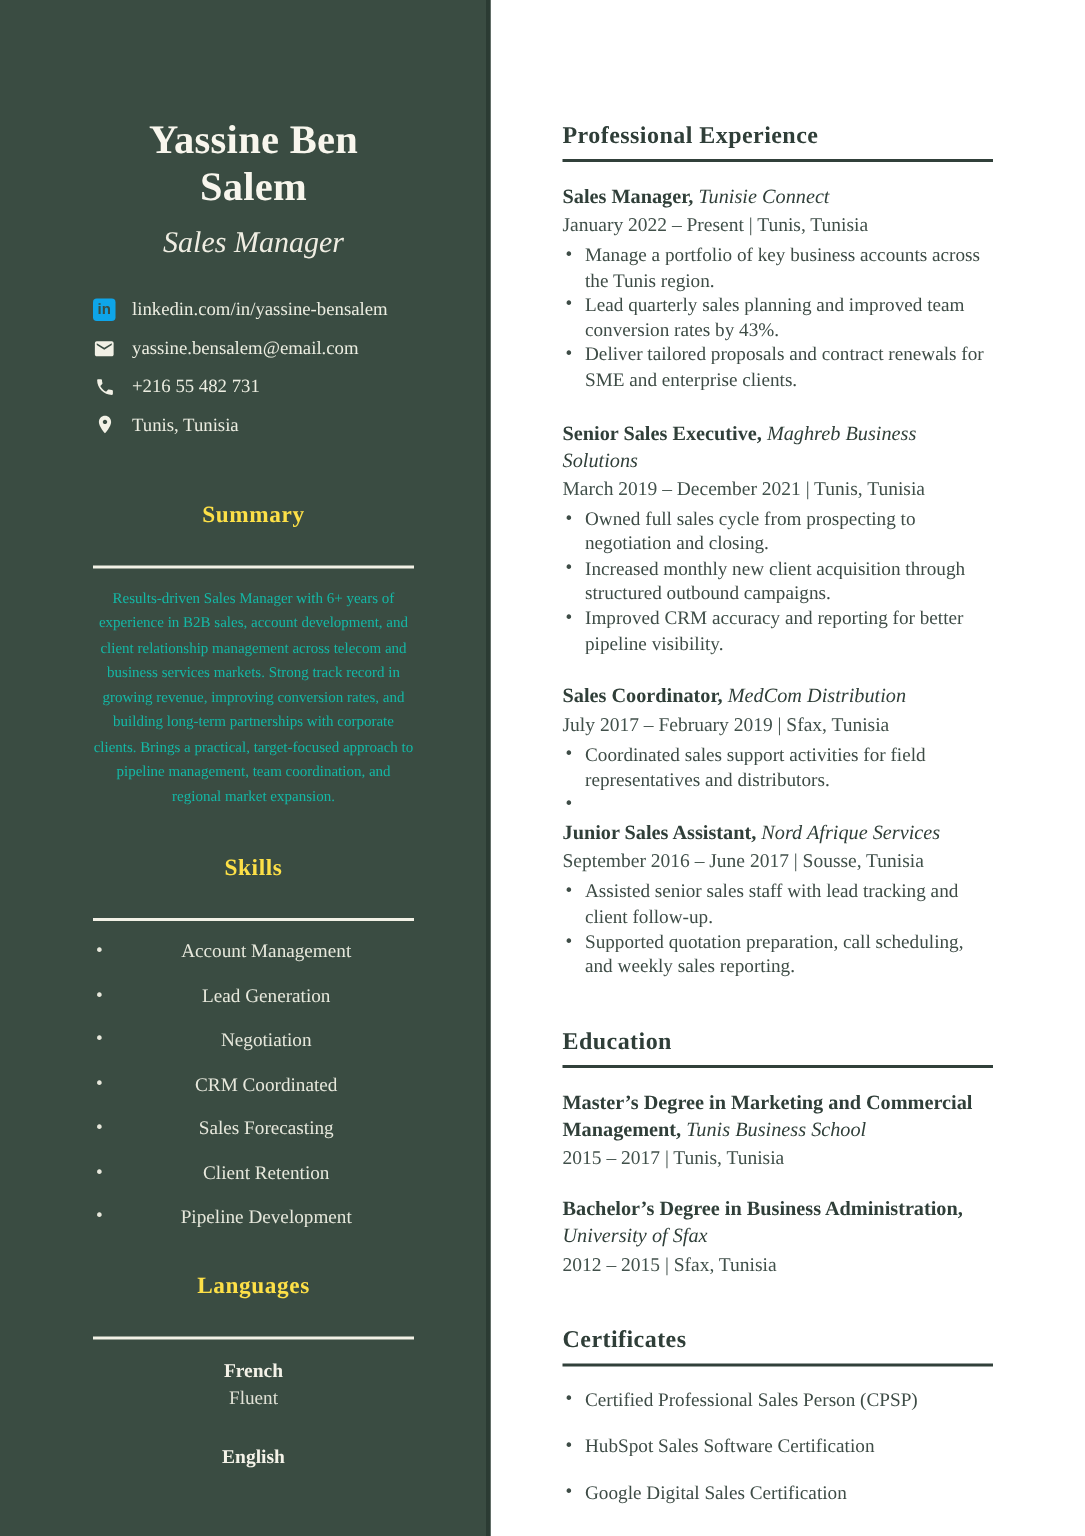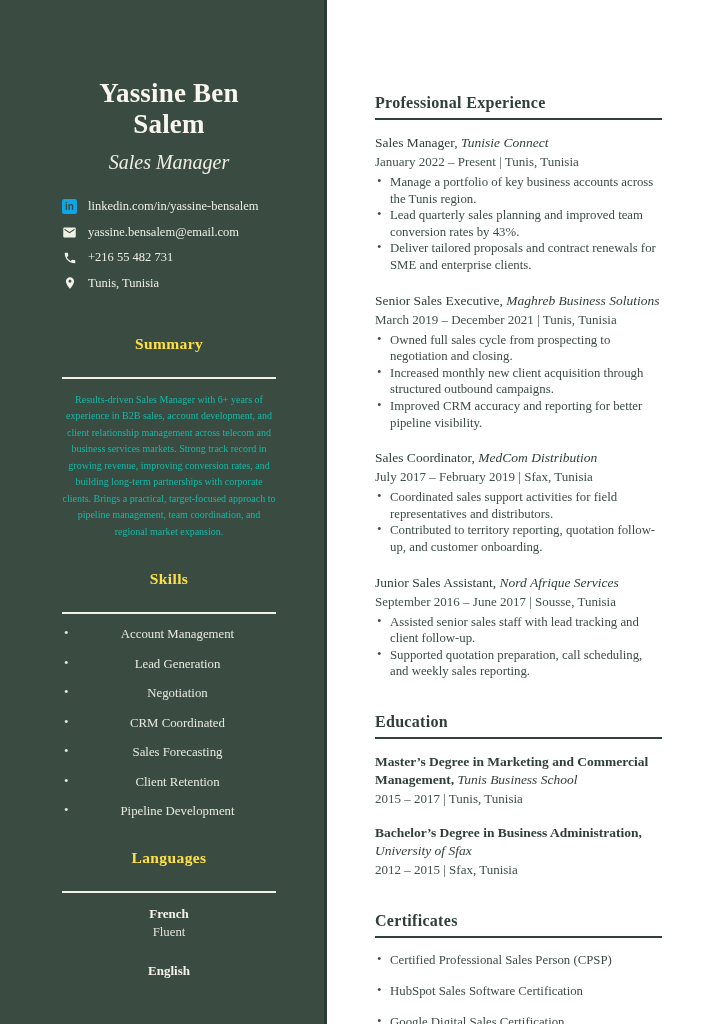--- a/index.html
+++ b/index.html
@@ -110,26 +110,26 @@
   }
   .main-h2 {
     font-size: 16px;
     font-weight: 700;
     color: #2F3E38;
     letter-spacing: 0.3px;
     padding-bottom: 6px;
     border-bottom: 2px solid #31403A;
     margin-bottom: 14px;
   }
-  .main-section { margin-top: 12px; }
+  .main-section { margin-top: 0; }
   .main-section + .main-section { margin-top: 33px; }
   .job { margin-bottom: 18px; }
   .job:last-child { margin-bottom: 0; }
   .job-title-line { font-size: 13.5px; line-height: 18px; color: #303F39; }
-  .job-title { font-weight: 400; }
+  .job-title { font-weight: 700; }
   .job-company { font-style: italic; font-weight: 400; }
   .job-dates { font-size: 13px; color: #41504A; margin-top: 1px; line-height: 18px; }
   .bullet-list { list-style: none; margin-top: 3px; }
   .bullet-list li {
     position: relative;
     padding-left: 15px;
     font-size: 12.8px;
     line-height: 16.6px;
     color: #3E4C46;
   }
@@ -259,21 +259,21 @@
               </ul>
           </article>
 
           <article class="job">
             <div class="job-title-line"><span class="job-title">Sales Coordinator,</span> <span class="job-company">MedCom Distribution</span></div>
             <div class="job-dates">July 2017 – February 2019 | Sfax, Tunisia</div>
             <ul class="bullet-list">
 
                 <li><span class="dot">•</span><span>Coordinated sales support activities for field representatives and distributors.</span></li>
 
-                <li><span class="dot">•</span><span>Contributed to territory reporting, quotation follow-up, and customer onboarding.</span></li>
+                <li><span class="dot">•</span></li>
               </ul>
           </article>
 
           <article class="job">
             <div class="job-title-line"><span class="job-title">Junior Sales Assistant,</span> <span class="job-company">Nord Afrique Services</span></div>
             <div class="job-dates">September 2016 – June 2017 | Sousse, Tunisia</div>
             <ul class="bullet-list">
 
                 <li><span class="dot">•</span><span>Assisted senior sales staff with lead tracking and client follow-up.</span></li>
 

